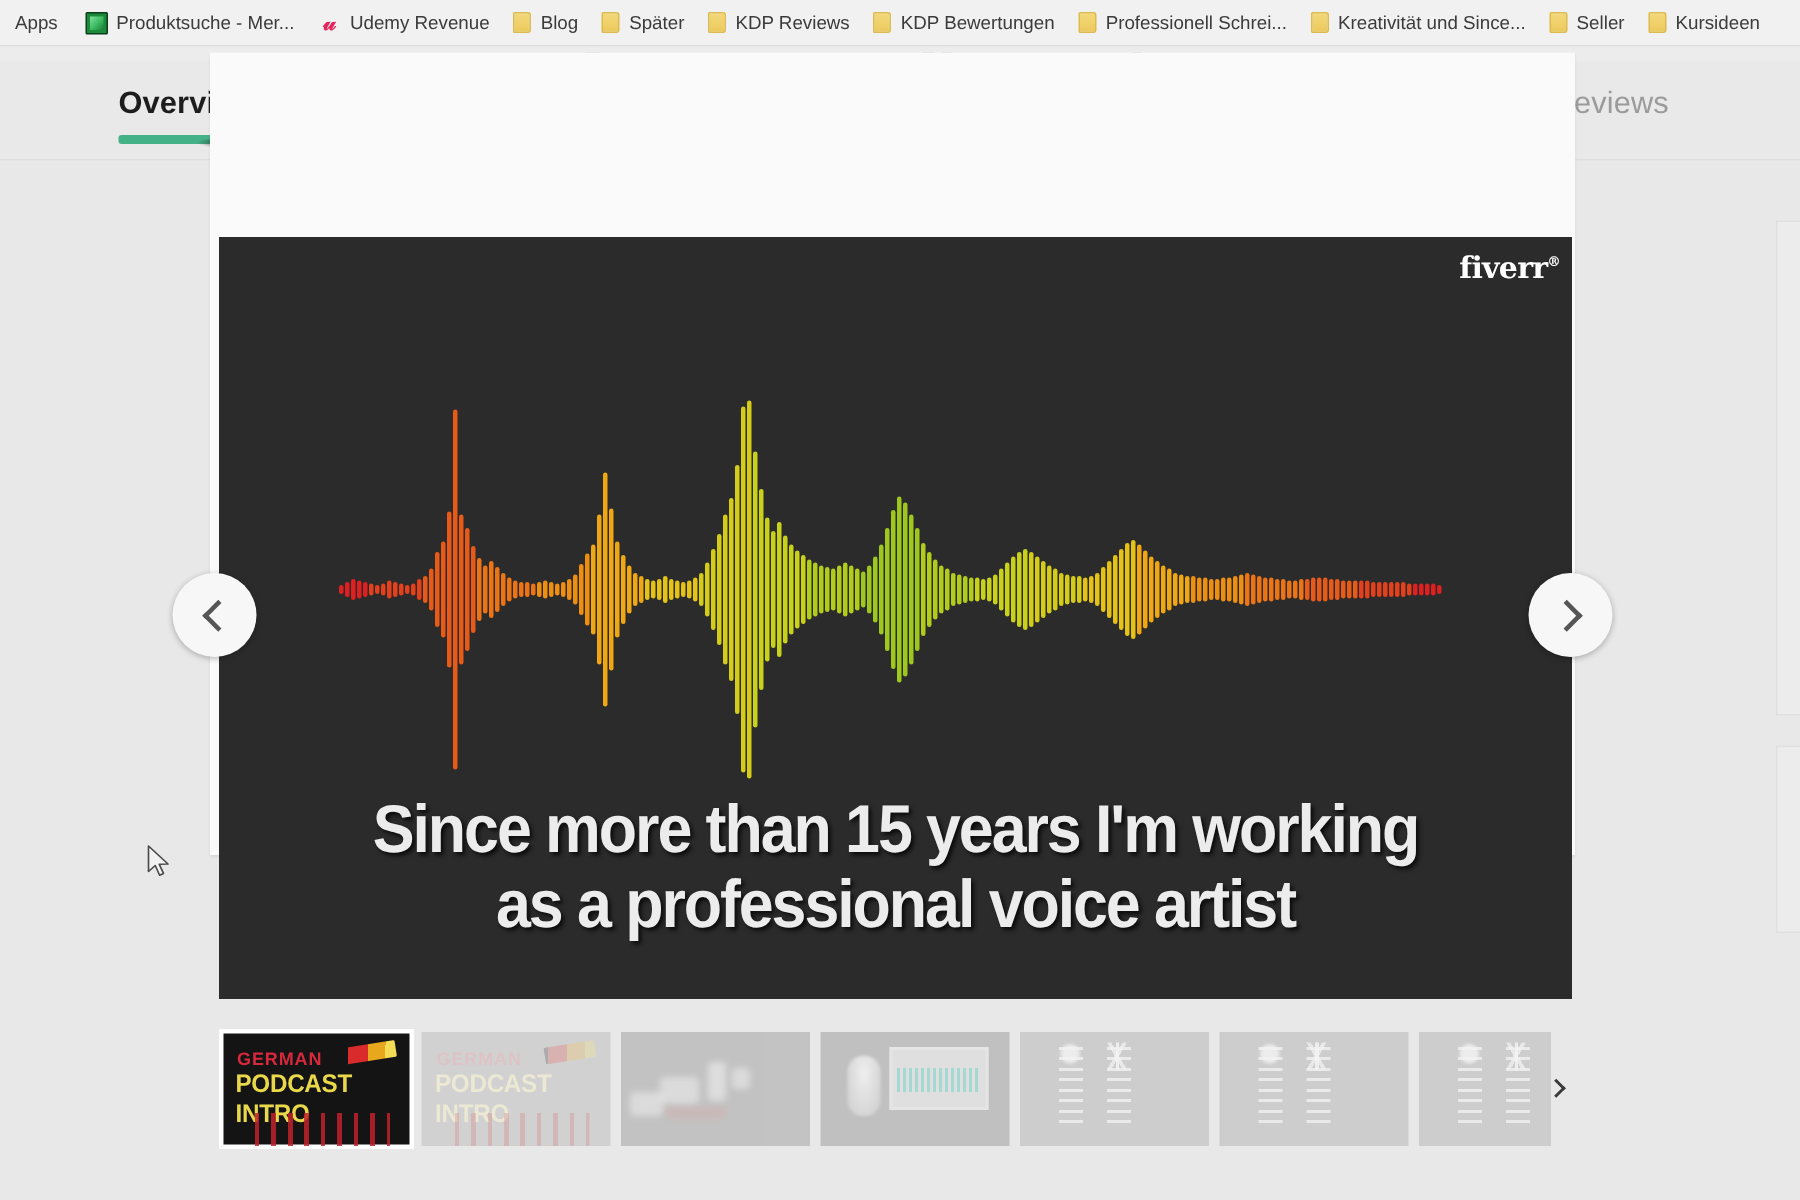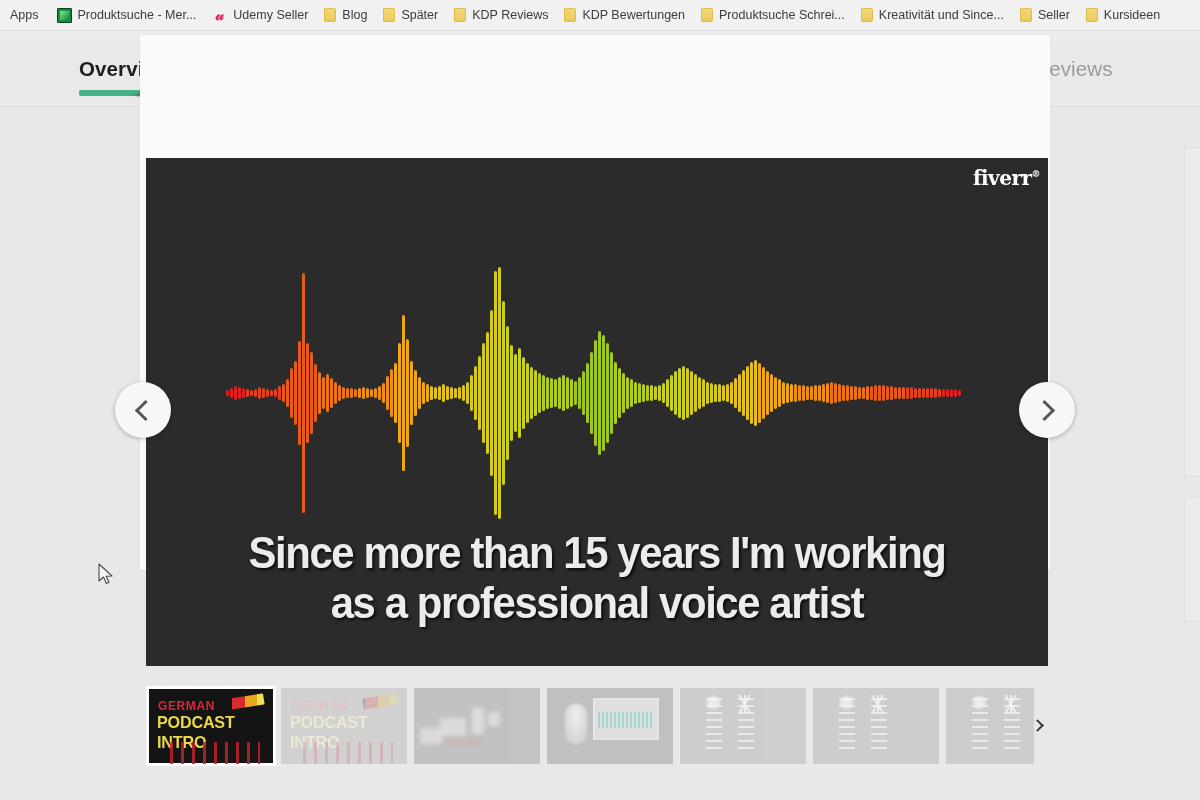--- a/index.html
+++ b/index.html
@@ -252,21 +252,21 @@
       <span class="bm-label">Apps</span>
     </div>
 
     <div class="bm">
       <span class="bm-icon-img"></span>
       <span class="bm-label">Produktsuche - Mer...</span>
     </div>
 
     <div class="bm">
       <span class="bm-icon-u">𝓊</span>
-      <span class="bm-label">Udemy Seller</span>
+      <span class="bm-label">Udemy Revenue</span>
     </div>
 
     <div class="bm">
       <span class="bm-folder"></span>
       <span class="bm-label">Blog</span>
     </div>
 
     <div class="bm">
       <span class="bm-folder"></span>
       <span class="bm-label">Später</span>
@@ -277,21 +277,21 @@
       <span class="bm-label">KDP Reviews</span>
     </div>
 
     <div class="bm">
       <span class="bm-folder"></span>
       <span class="bm-label">KDP Bewertungen</span>
     </div>
 
     <div class="bm">
       <span class="bm-folder"></span>
-      <span class="bm-label">Produktsuche Schrei...</span>
+      <span class="bm-label">Professionell Schrei...</span>
     </div>
 
     <div class="bm">
       <span class="bm-folder"></span>
       <span class="bm-label">Kreativität und Since...</span>
     </div>
 
     <div class="bm">
       <span class="bm-folder"></span>
       <span class="bm-label">Seller</span>

